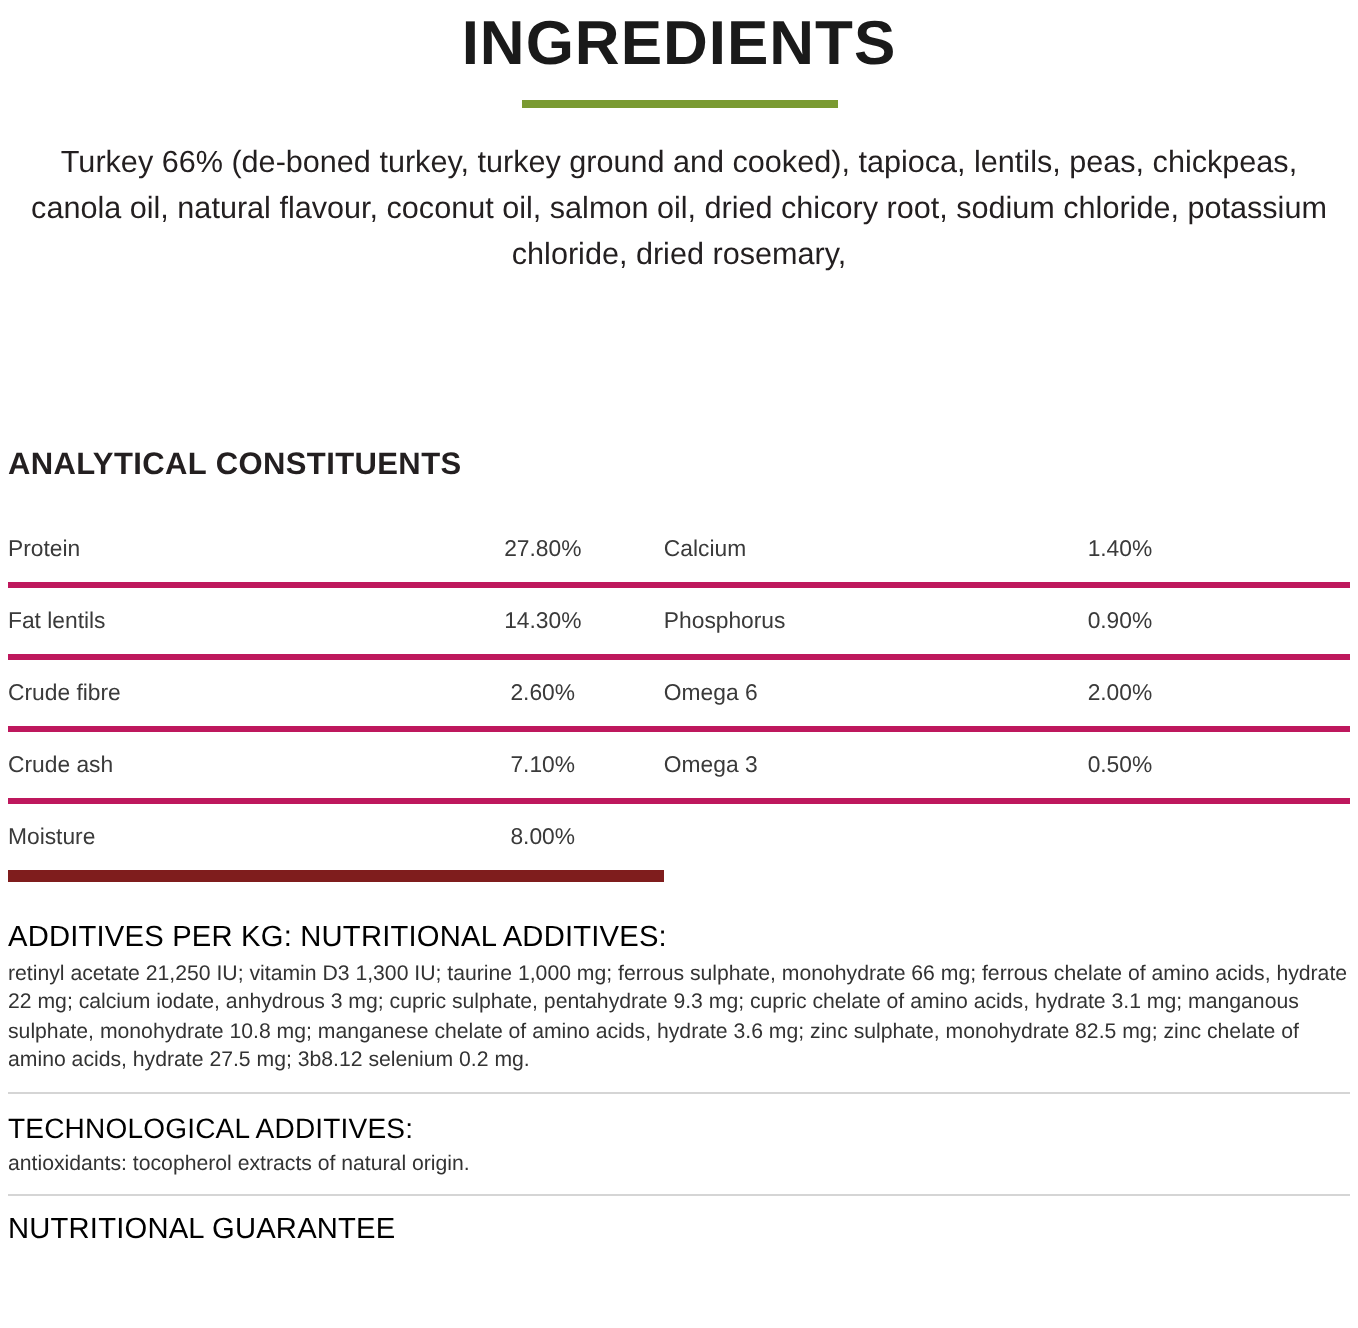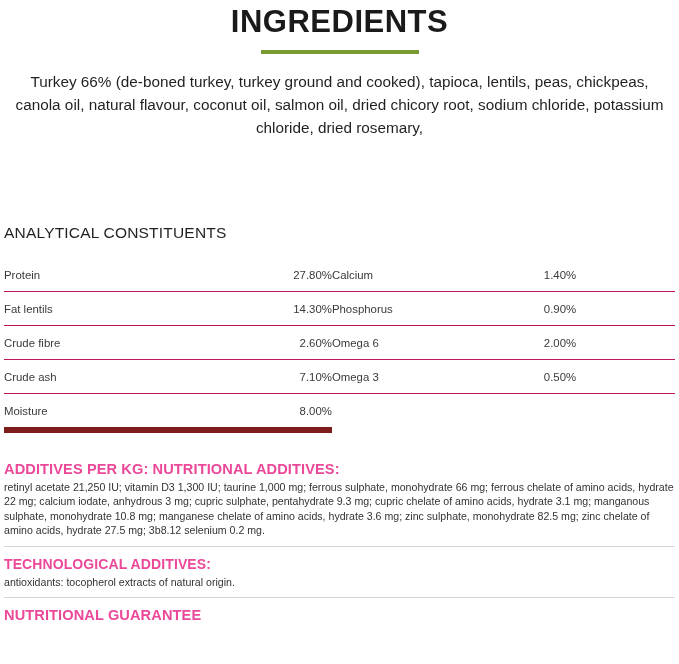--- a/index.html
+++ b/index.html
@@ -44,61 +44,61 @@
     margin: 16px 14px 0 14px;
     text-align: center;
     font-size: 15.3px;
     line-height: 23px;
     color: #231f20;
   }
 
   
   .section-head {
     font-size: 15.5px;
-    font-weight: normal;
+    font-weight: bold;
     letter-spacing: 0.2px;
     margin: 0 0 0 4px;
   }
   .ac-wrap {
     position: absolute;
     top: 224px;
     left: 0;
     width: 679px;
   }
   table.ac {
     width: 671px;
     margin: 16px 4px 0 4px;
     border-collapse: collapse;
     font-size: 11.4px;
     color: #3a3a3a;
   }
   table.ac td {
-    border-bottom: 1px solid #be185d;
+    border-bottom: 3px solid #be185d;
     padding: 11px 0 10px 0;
     vertical-align: middle;
     font-weight: normal;
   }
   td.k1 { width: 205px; padding-left: 4px; }
-  td.v1 { width: 120px; text-align: right; }
+  td.v1 { width: 120px; text-align: center; }
   td.k2 { width: 210px; padding-left: 6px; }
   td.v2 { width: 130px; text-align: left; }
   tr.last td { border-bottom: 6px solid #7f1d1d; }
   td.empty { border-bottom: none !important; }
 
   
   .block {
     margin: 0 4px;
     padding-top: 9px;
   }
   .block h3 {
     margin: 0 0 3px 0;
     font-size: 14.6px;
-    font-weight: bold;
+    font-weight: normal;
     letter-spacing: 0.1px;
-    color: #ec4899;
+    color: #000000;
   }
   .block h3.small {
     font-size: 14px;
   }
   .block p {
     margin: 0;
     font-size: 10.6px;
     line-height: 14.4px;
     color: #333333;
   }

